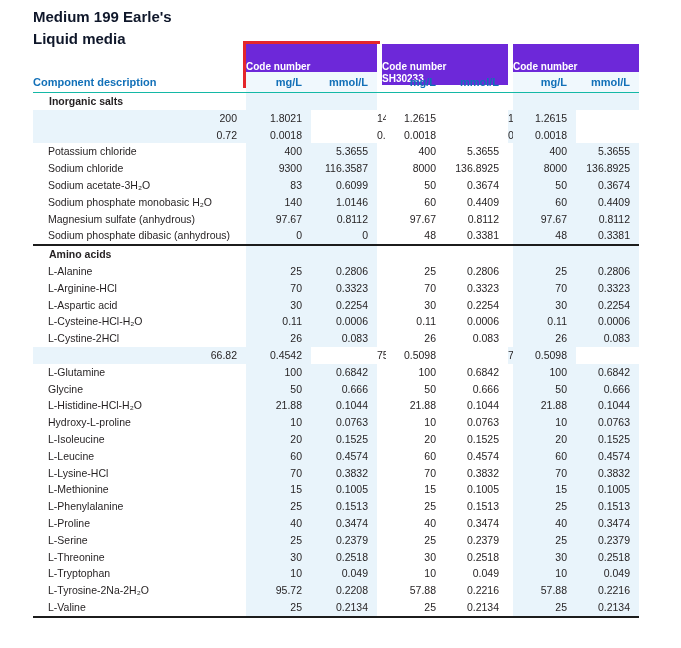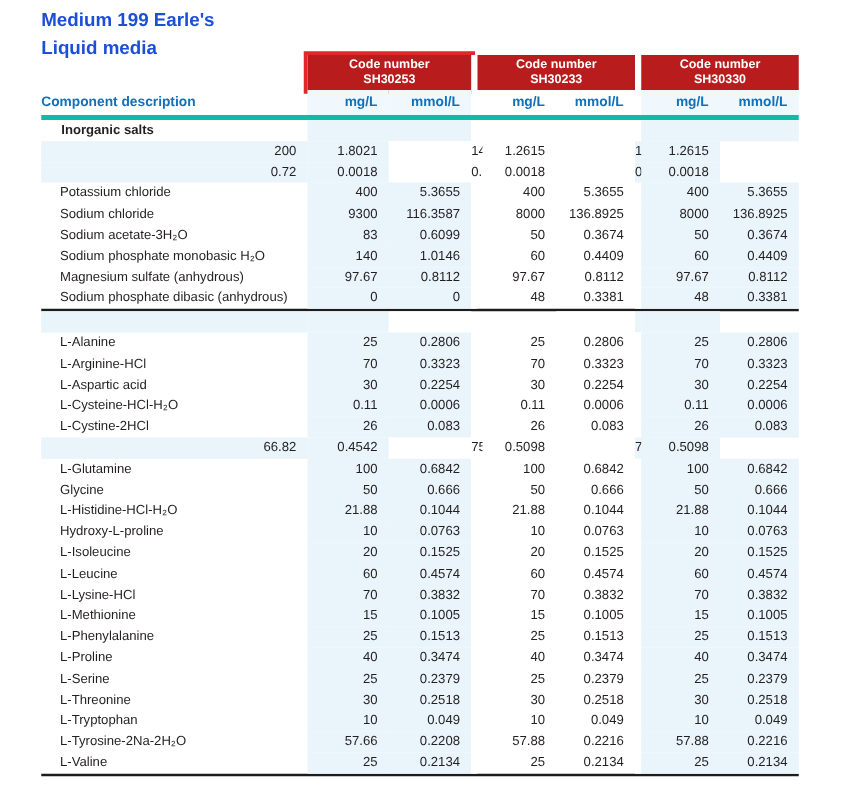--- a/index.html
+++ b/index.html
@@ -1,29 +1,29 @@
 <!DOCTYPE html>
 <html><head>
 <meta charset="utf-8">
 <style>
   html,body{margin:0;padding:0;background:#ffffff;}
   .page{position:relative;width:681px;height:648px;background:#ffffff;overflow:hidden;
         font-family:"Liberation Sans", sans-serif;color:#231f20;}
   .title{position:absolute;left:33px;top:6px;font-size:15px;font-weight:bold;
-         color:#1d4ed8;line-height:22px;letter-spacing:0;}
+         color:#0f172a;line-height:22px;letter-spacing:0;}
   .tablewrap{position:absolute;left:33px;top:44px;width:606px;}
   .grid{display:grid;grid-template-columns:213px 65px 66px 5px 63px 63px 5px 63px 63px;}
   
   .boxes-row{height:28px;}
-  .codebox{grid-column:span 2;background:#b91c1c;color:#ffffff;text-align:center;
-           padding-top:2px;box-sizing:border-box;}
+  .codebox{grid-column:span 2;background:#6d28d9;color:#ffffff;text-align:left;
+           padding-top:17px;box-sizing:border-box;}
   .codebox .l1,.codebox .l2{font-size:10px;font-weight:bold;line-height:12px;}
   .codebox.highlighted{outline:3px solid #e4262b;}
   
-  .units-row{height:20px;border-bottom:4px solid #14b8a6;}
+  .units-row{height:20px;border-bottom:1px solid #14b8a6;}
   .units-row .cell{line-height:20px;font-size:11px;font-weight:bold;color:#1270b8;}
   .compdesc{padding-left:0;}
   .unit{text-align:right;padding-right:9px;}
   .units-band{background:#f0f8fd;}
   
   .row{height:16.8px;}
   .row .cell{line-height:16.8px;font-size:10.5px;white-space:nowrap;overflow:hidden;}
   .val{text-align:right;padding-right:9px;}
   .band{background:#e9f4fb;}
   .row-name{padding-left:15px;}
@@ -175,20 +175,21 @@
     <div class="cell val band">0</div>
     <div class="gapcell"></div>
     <div class="cell val">48</div>
     <div class="cell val">0.3381</div>
     <div class="gapcell"></div>
     <div class="cell val band">48</div>
     <div class="cell val band">0.3381</div>
   </div>
 <div class="section-divider"></div>
   <div class="grid row">
+    <div class="cell section-name">Amino acids</div>
     <div class="cell band"></div>
     <div class="cell band"></div>
     <div class="gapcell"></div>
     <div class="cell"></div>
     <div class="cell"></div>
     <div class="gapcell"></div>
     <div class="cell band"></div>
     <div class="cell band"></div>
   </div>
 
@@ -414,21 +415,21 @@
     <div class="gapcell"></div>
     <div class="cell val">10</div>
     <div class="cell val">0.049</div>
     <div class="gapcell"></div>
     <div class="cell val band">10</div>
     <div class="cell val band">0.049</div>
   </div>
 
   <div class="grid row">
     <div class="cell row-name">L-Tyrosine-2Na-2H₂O</div>
-    <div class="cell val band">57.66</div>
+    <div class="cell val band">95.72</div>
     <div class="cell val band">0.2208</div>
     <div class="gapcell"></div>
     <div class="cell val">57.88</div>
     <div class="cell val">0.2216</div>
     <div class="gapcell"></div>
     <div class="cell val band">57.88</div>
     <div class="cell val band">0.2216</div>
   </div>
 
   <div class="grid row">

